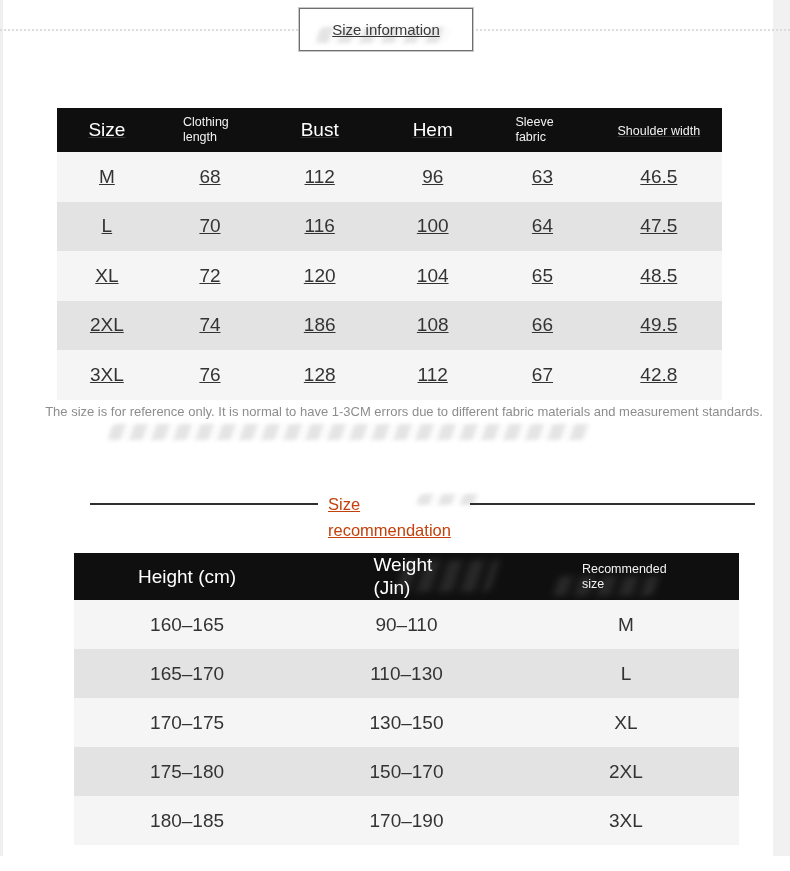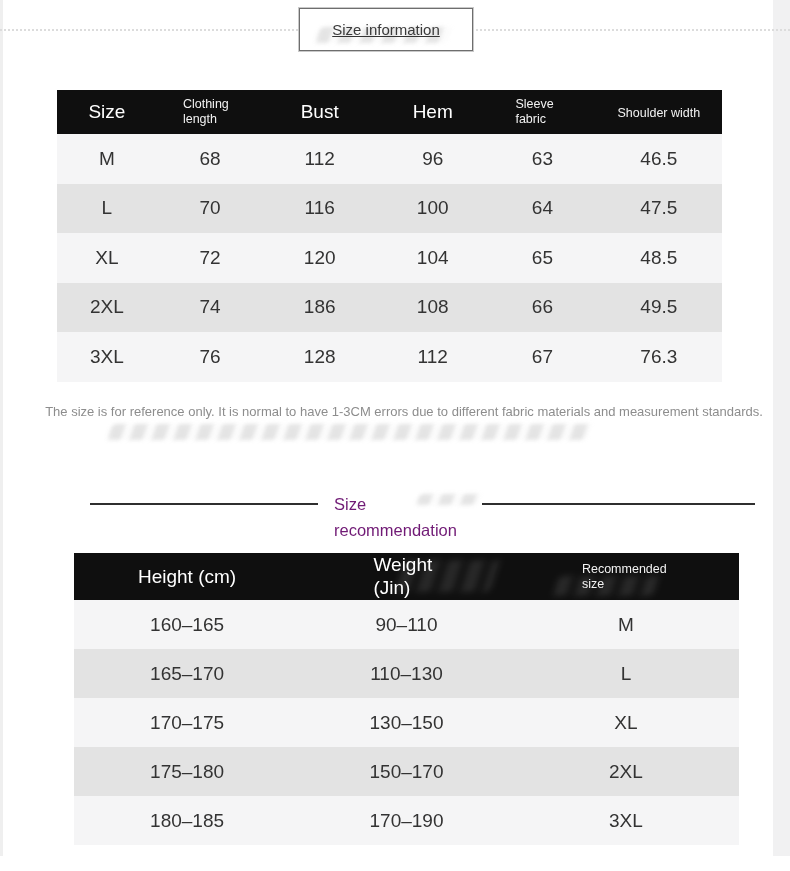--- a/index.html
+++ b/index.html
@@ -26,21 +26,21 @@
   .tag-box .tag-label{font-size:15px;color:#3a3a3a;position:relative;z-index:2;}
 
   
   .wm{position:absolute;pointer-events:none;border-radius:4px;transform:skewX(-18deg);
       filter:blur(2px);
       background:repeating-linear-gradient(90deg, rgba(120,120,120,0.20) 0 13px, rgba(170,170,170,0.04) 13px 22px);}
   .wm.on-dark{background:repeating-linear-gradient(90deg, rgba(255,255,255,0.10) 0 13px, rgba(255,255,255,0.02) 13px 22px);filter:blur(3px);}
 
   
   table{border-collapse:collapse;table-layout:fixed;}
-  .size-table{position:absolute;left:57px;top:90px;width:665px;}
+  .size-table{position:absolute;left:57px;top:108px;width:665px;text-decoration:underline;}
   .rec-table{position:absolute;left:74px;top:553px;width:665px;}
   th{font-weight:normal;background:#0f0f0f;color:#fff;vertical-align:middle;text-align:center;padding:0;}
   .size-table th{height:44px;}
   .rec-table th{height:47px;}
   td{text-align:center;vertical-align:middle;font-size:19px;color:#333;padding:0;}
   .size-table td{height:49.5px;}
   .rec-table td{height:49px;margin-top:45px;}
   tr.row-light{background:#f5f5f6;}
   tr.row-shaded{background:#e3e3e3;}
   .hlabel.big{font-size:19px;color:#fff;}
@@ -53,22 +53,22 @@
 
   
   .note{position:absolute;left:30px;top:404px;width:748px;text-align:center;
         font-size:13px;color:#8d8d8d;}
 
   
   .rec-heading{position:absolute;left:90px;top:492px;width:665px;display:flex;align-items:flex-start;}
   .rec-heading .rule{border-top:2px solid #2f2f2f;margin-top:11px;}
   .rec-heading .rule.l{flex:0 0 228px;}
   .rec-heading .rule.r{flex:1;}
-  .rec-heading .heading-text{font-size:16.5px;color:#701a75;line-height:1.55;margin:0 16px;
-        max-width:132px;}
+  .rec-heading .heading-text{font-size:16.5px;color:#c2410c;line-height:1.55;margin:0 10px;
+        max-width:132px;text-decoration:underline;}
 </style>
 </head>
 <body>
 
 <div class="edge-strip left"></div>
 <div class="edge-strip right"></div>
 
 <div class="dotted-rule"></div>
 
 <div class="tag-box">
@@ -127,21 +127,21 @@
       <td>108</td>
       <td>66</td>
       <td>49.5</td>
     </tr>
     <tr class="row-light">
       <td>3XL</td>
       <td>76</td>
       <td>128</td>
       <td>112</td>
       <td>67</td>
-      <td>76.3</td>
+      <td>42.8</td>
     </tr>
   </tbody>
 </table>
 
 <div class="note">The size is for reference only. It is normal to have 1-3CM errors due to different fabric materials and measurement standards.</div>
 
 <div class="wm" style="left:110px;top:424px;width:480px;height:16px;"></div>
 <div class="wm" style="left:418px;top:494px;width:62px;height:11px;"></div>
 
 <div class="rec-heading">

